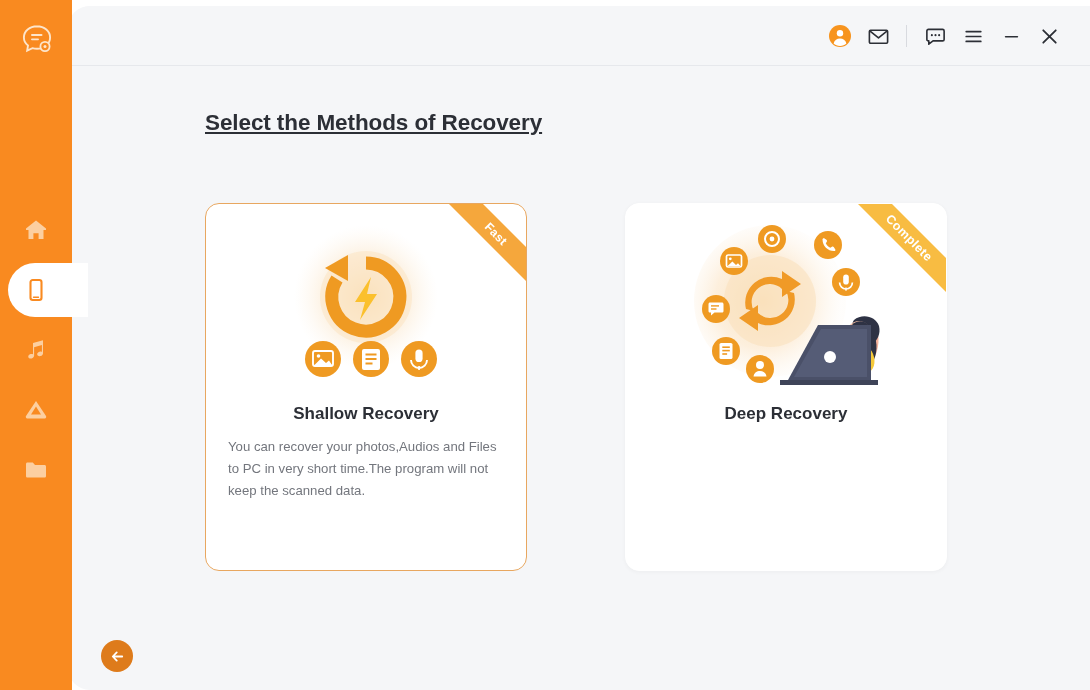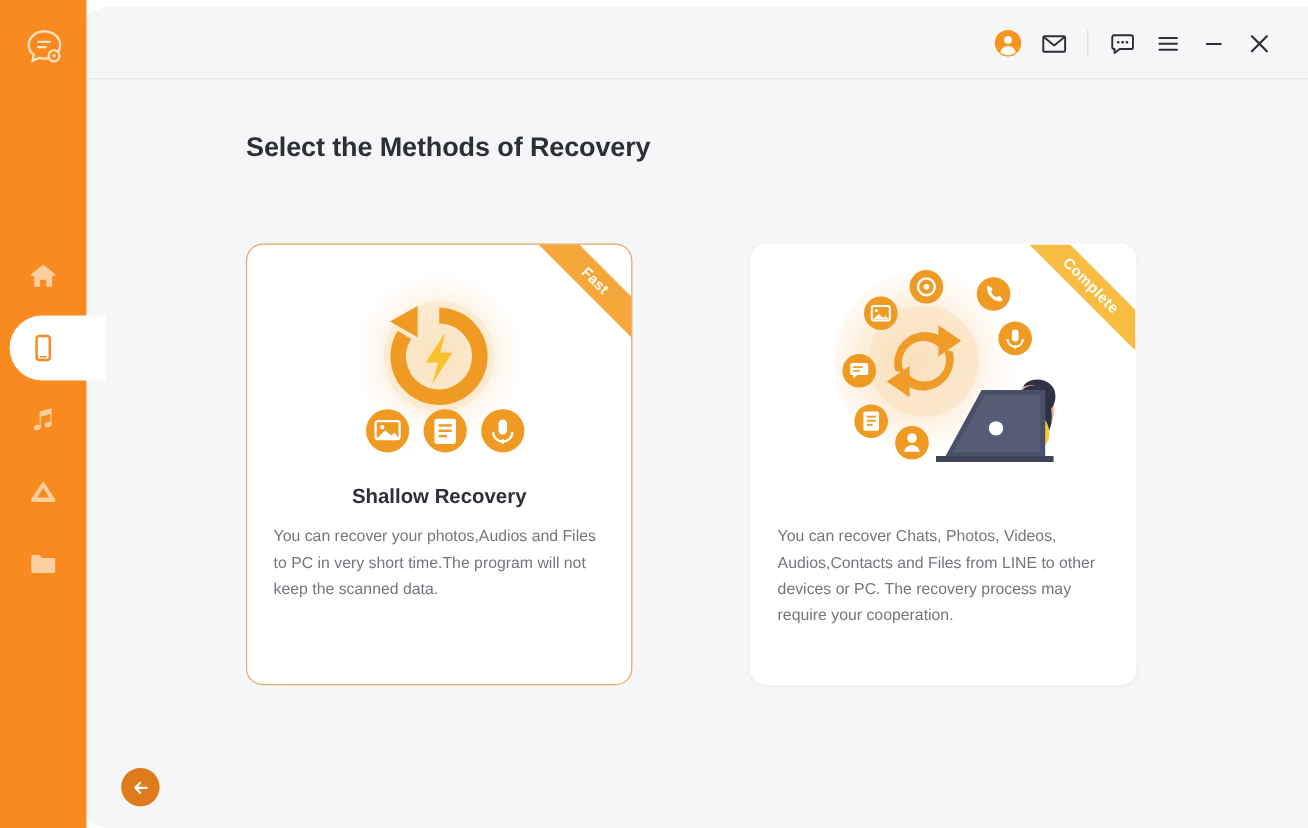--- a/index.html
+++ b/index.html
@@ -90,20 +90,21 @@
   }
 
   
   #page-title {
     position: absolute;
     left: 137px; top: 104px;
     font-size: 22.5px;
     font-weight: bold;
     color: #2C2F36;
     letter-spacing: -0.1px;
+    text-decoration: underline;
   }
 
   .card {
     position: absolute;
     top: 197px;
     width: 322px; height: 368px;
     background: #ffffff;
     border-radius: 14px;
     overflow: hidden;
   }
@@ -401,21 +402,21 @@
             <path d="M196 127 C205 125 214 130 216 140 C218 149 214 156 206 157 L188 157 C186 146 188 130 196 127 Z" fill="#F5C93A"></path>
             <path d="M186 150 C192 146 202 147 208 152 C212 155 212 160 208 161 L184 161 C181 158 182 152 186 150 Z" fill="#F3B09A"></path>
             <path d="M130 163 L160 108 L213 108 L213 163 Z" fill="#4A5068"></path>
             <path d="M136 160 L163 112 L209 112 L209 160 Z" fill="#555C76"></path>
             <circle cx="172" cy="140" r="6" fill="#ffffff"></circle>
             <path d="M122 163 L220 163 L220 168 L122 168 Z" fill="#3E4458"></path>
           </g>
         </svg>
       </div>
 
-      <div class="card-desc">You can recover Chats, Photos, Videos, Audios,Contacts and Files from LINE to other devices or PC. The recovery process may require your cooperation.</div>
+      <div class="card-title">Deep Recovery</div>
     </div>
 
     <div id="back-button">
       <svg width="17" height="17" viewBox="0 0 18 18">
         <path d="M14 9 L4.5 9 M8.2 4.6 L4 9 L8.2 13.4" fill="none" stroke="#ffffff" stroke-width="1.9" stroke-linecap="round" stroke-linejoin="round"></path>
       </svg>
     </div>
 
   </div>
 </div>

